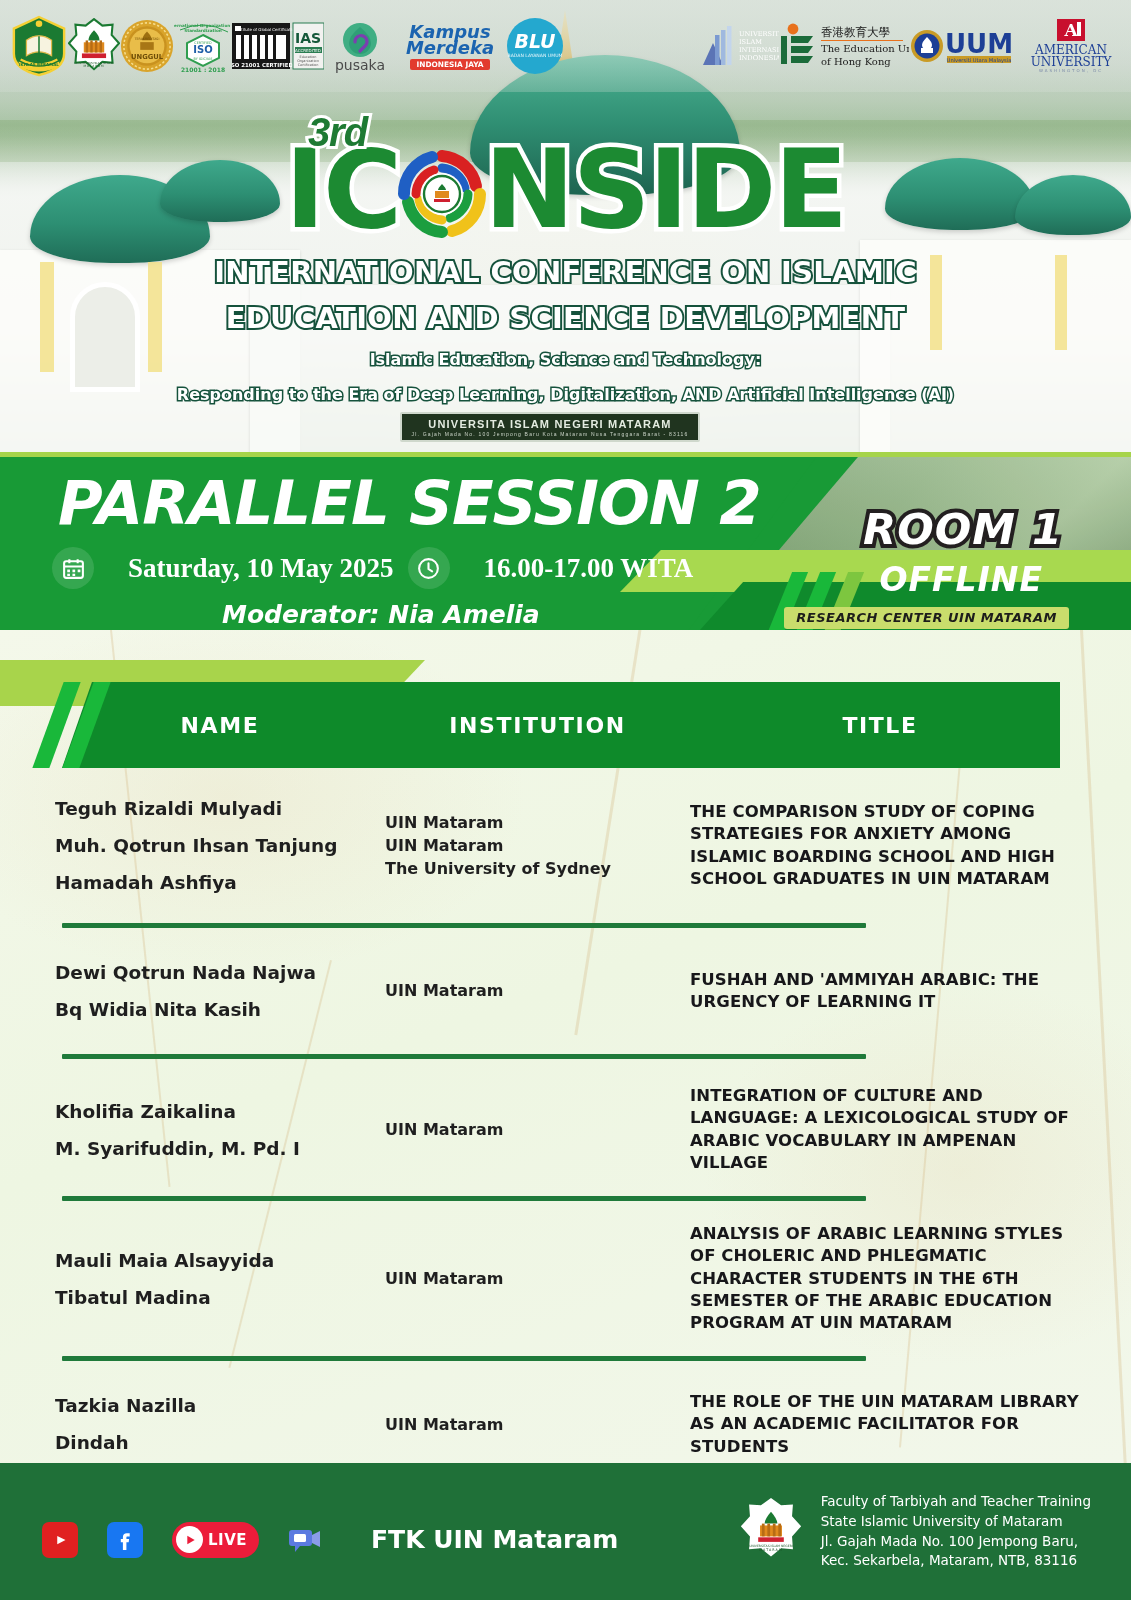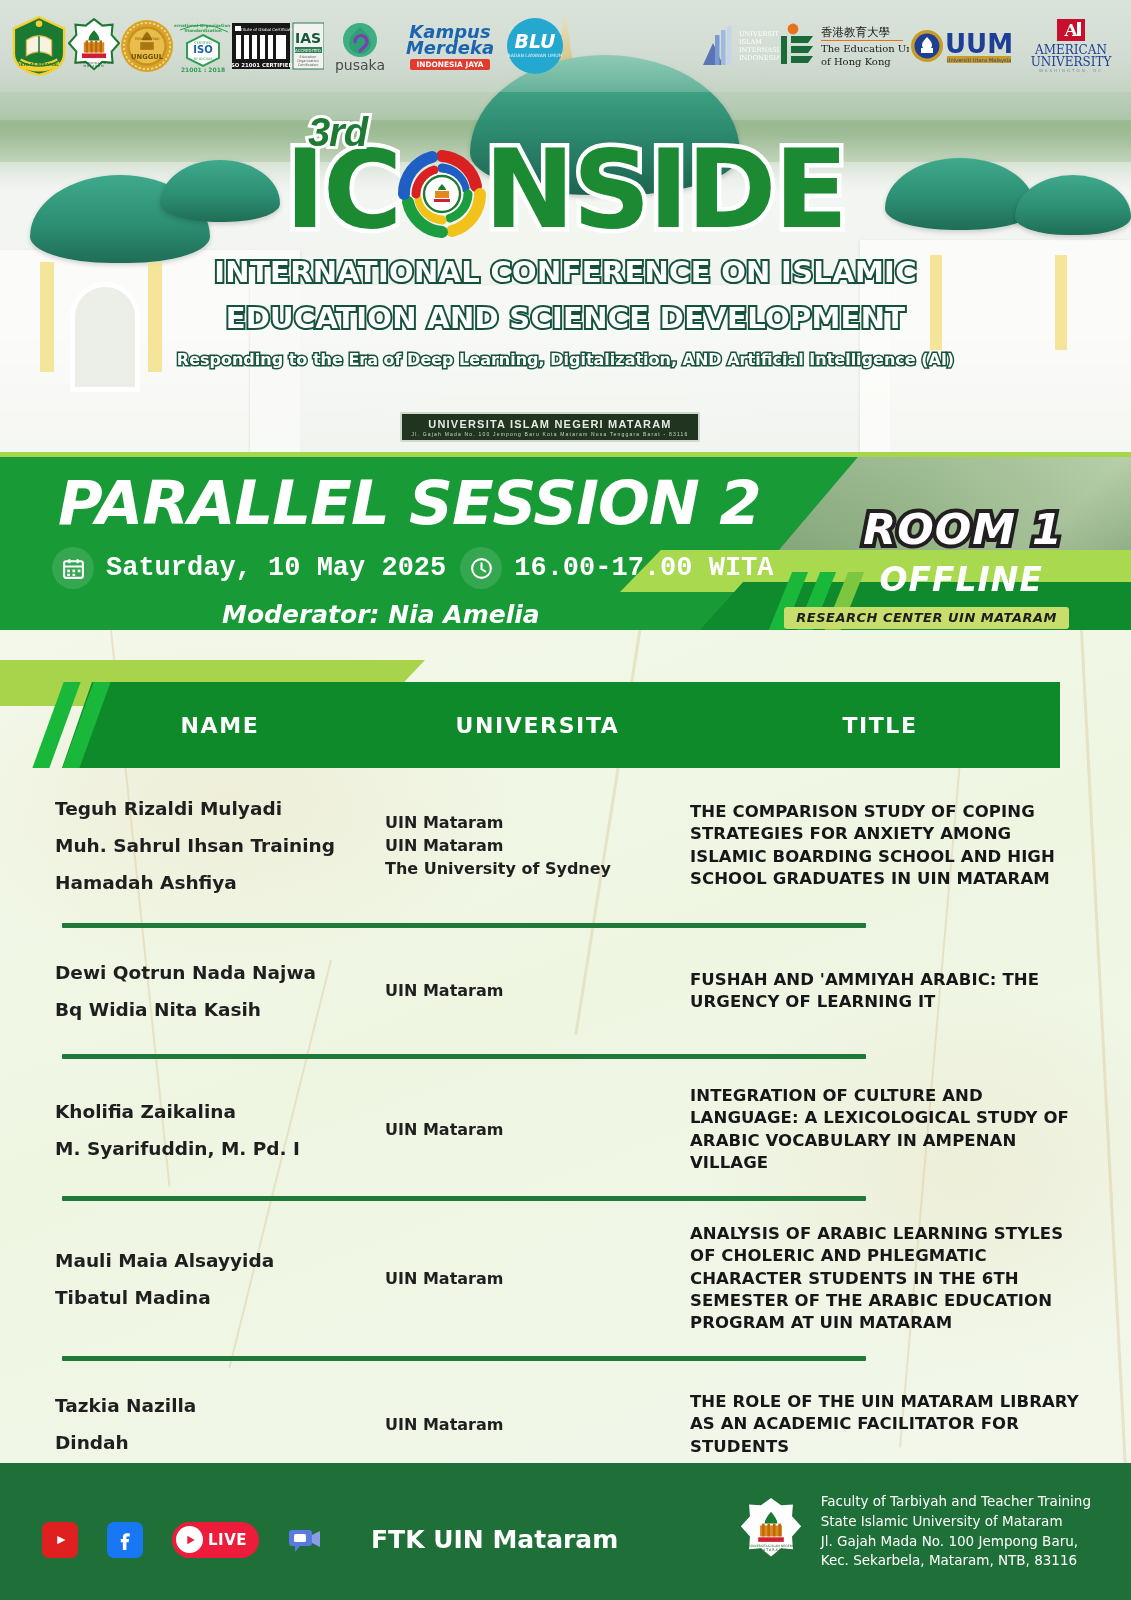--- a/index.html
+++ b/index.html
@@ -161,21 +161,21 @@
   }
   .meta-row {
     position:absolute; left:52px; top:95px; display:flex; align-items:center; gap:14px;
   }
   .meta-item { display:flex; align-items:center; gap:12px; }
   .ic-circle {
     width:42px; height:42px; border-radius:50%;
     background:rgba(255,255,255,.13);
     display:flex; align-items:center; justify-content:center; flex:0 0 auto;
   }
-  .meta-txt { font-size:27px; font-weight:800; color:#fff; font-family:Liberation Mono, monospace; }
+  .meta-txt { font-size:27px; font-weight:800; color:#fff; font-family:Liberation Serif, serif;margin-left:22px; }
   .moderator {
     position:absolute; left:222px; top:148px;
     font-size:25px; font-weight:700; font-style:italic; color:#fff;
     font-family:"DejaVu Sans", sans-serif;
   }
   .room-label {
     position:absolute; right:68px; top:52px;
     font-size:43px; font-weight:900; font-style:italic; color:#fff;
     -webkit-text-stroke:8px #231f20; paint-order:stroke fill;
     letter-spacing:1px; font-family:"DejaVu Sans", sans-serif;
@@ -487,20 +487,21 @@
           <circle cx="48" cy="48" r="18" fill="none" stroke="#1b7a32" stroke-width="2.4"></circle>
           <path d="M48 38 q4 4 4 6 l-8 0 q0 -2 4 -6 z" fill="#1b7a32"></path>
           <rect x="41" y="45" width="14" height="7" fill="#e08a1e"></rect>
           <rect x="40" y="53" width="16" height="3" fill="#cf2030"></rect>
         </svg>
       </span>
       <span class="brandtxt">NSIDE</span>
     </div>
     <div class="conf-line">INTERNATIONAL CONFERENCE ON ISLAMIC</div>
     <div class="conf-line">EDUCATION AND SCIENCE DEVELOPMENT</div>
+    <div class="theme-line">Islamic Education, Science and Technology:</div>
     <div class="theme-line">Responding to the Era of Deep Learning, Digitalization, AND Artificial Intelligence (AI)</div>
   </div>
 
   <div class="sessionband">
     <div class="band-img"></div>
     <div class="band-green-diag"></div>
     <div class="band-top"></div>
     <div class="band-lightgreen"></div>
     <div class="band-darkgreen"></div>
     <div class="band-stripe s1"></div>
@@ -549,30 +550,30 @@
     <div class="vein v5"></div>
 
     <div class="hdr-decor-lt"></div>
     <div class="hdr-bar"></div>
     <div class="hdr-bar-notch"></div>
     <div class="hdr-stripe h1"></div>
     <div class="hdr-stripe h2"></div>
 
     <div class="hdr-labels">
       <div class="cell col-name">NAME</div>
-      <div class="cell col-inst">UNIVERSITA</div>
+      <div class="cell col-inst">INSTITUTION</div>
       <div class="cell col-title">TITLE</div>
     </div>
 
     <div class="rows">
 
       <div class="row">
         <div class="c-name">
           <div>Teguh Rizaldi Mulyadi</div>
-          <div>Muh. Sahrul Ihsan Training</div>
+          <div>Muh. Qotrun Ihsan Tanjung</div>
           <div>Hamadah Ashfiya</div>
         </div>
         <div class="c-inst">
           <div>UIN Mataram</div>
           <div>UIN Mataram</div>
           <div>The University of Sydney</div>
         </div>
         <div class="c-title">THE COMPARISON STUDY OF COPING STRATEGIES FOR ANXIETY AMONG ISLAMIC BOARDING SCHOOL AND HIGH SCHOOL GRADUATES IN UIN MATARAM</div>
       </div>
       <div class="rowpad-a"></div>

